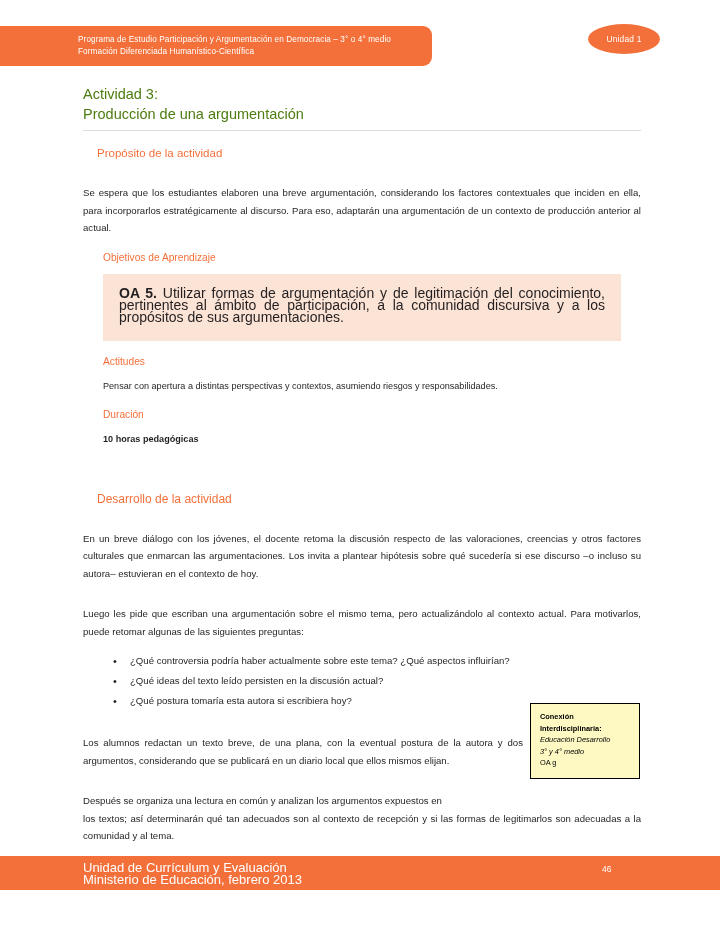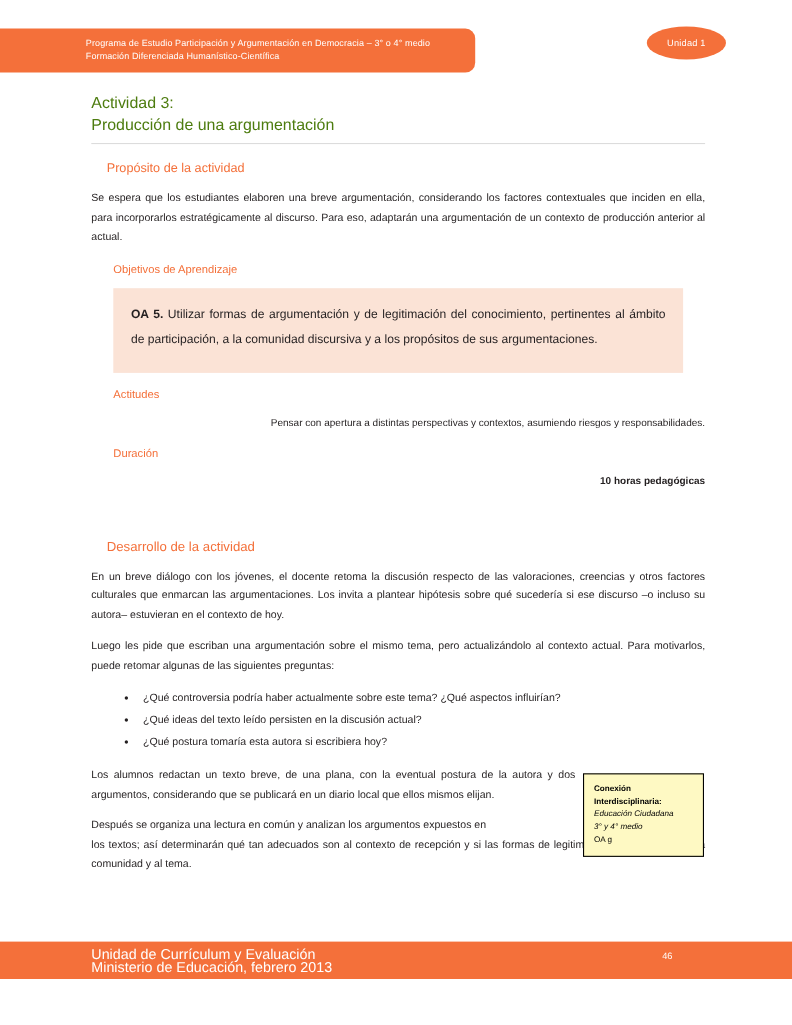--- a/index.html
+++ b/index.html
@@ -41,41 +41,41 @@
     margin-top:6px; height:1px; width:558px; background:#dcdcdc;
   }
 
   .sec-head{
     color:#F4703A; font-size:11.5px; line-height:16px; margin-top:14px;padding-left:14px;
   }
   .sec-head.big{ font-size:12px; }
 
   p.body{
     font-size:9.6px; line-height:17.5px; text-align:justify;
-    color:#231f20; margin-top:11px;
+    color:#231f20; margin-top:23px;
   }
   p.body.left{ text-align:left; }
 
   
   .oa-wrap{ margin-top:14px; }
   .oa-head{ color:#F4703A; font-size:10.2px; line-height:14px; margin-left:20px; }
   .oa-box{
     margin-top:9px; margin-left:20px; width:518px;
     background:#FBE3D6; padding:13px 16px 18px 16px;
   }
   .oa-text{
-    font-size:11px; line-height:23px; text-align:justify; color:#231f20;
+    font-size:14px; line-height:12px; text-align:justify; color:#231f20;
   }
   .oa-text b{ font-weight:bold; }
 
   .sub-head{
     color:#F4703A; font-size:10.2px; line-height:14px; margin-left:20px; margin-top:14px;
   }
   .sub-text{
-    font-size:9.1px; line-height:16px; margin-left:20px; margin-top:9px; color:#231f20;text-align:right;
+    font-size:9.1px; line-height:16px; margin-left:20px; margin-top:9px; color:#231f20;
   }
   .sub-text.bold{ font-weight:bold; }
 
   
   ul.qlist{ list-style:none; margin-top:11px; }
   ul.qlist li{
     position:relative; padding-left:47px;
     font-size:9.6px; line-height:20px; color:#231f20;
   }
   ul.qlist li::before{
@@ -158,21 +158,21 @@
 
     <p class="body para-wrapped">Los alumnos redactan un texto breve, de una plana, con la eventual postura de la autora y dos argumentos, considerando que se publicará en un diario local que ellos mismos elijan.</p>
 
     <p class="body left">Después se organiza una lectura en común y analizan los argumentos expuestos en</p>
     <p class="body" style="margin-top:0">los textos; así determinarán qué tan adecuados son al contexto de recepción y si las formas de legitimarlos son adecuadas a la comunidad y al tema.</p>
   </div>
 
   <div class="conn-box">
     <div class="b">Conexión</div>
     <div class="b">Interdisciplinaria:</div>
-    <div class="i">Educación Ciudadana</div>
+    <div class="i">Educación Desarrollo</div>
     <div class="i">3° y 4° medio</div>
     <div>OA g</div>
   </div>
 
   <div class="footer-bar"></div>
   <div class="footer-text">
     <div>Unidad de Currículum y Evaluación</div>
     <div>Ministerio de Educación, febrero 2013</div>
   </div>
   <div class="footer-page">46</div>

